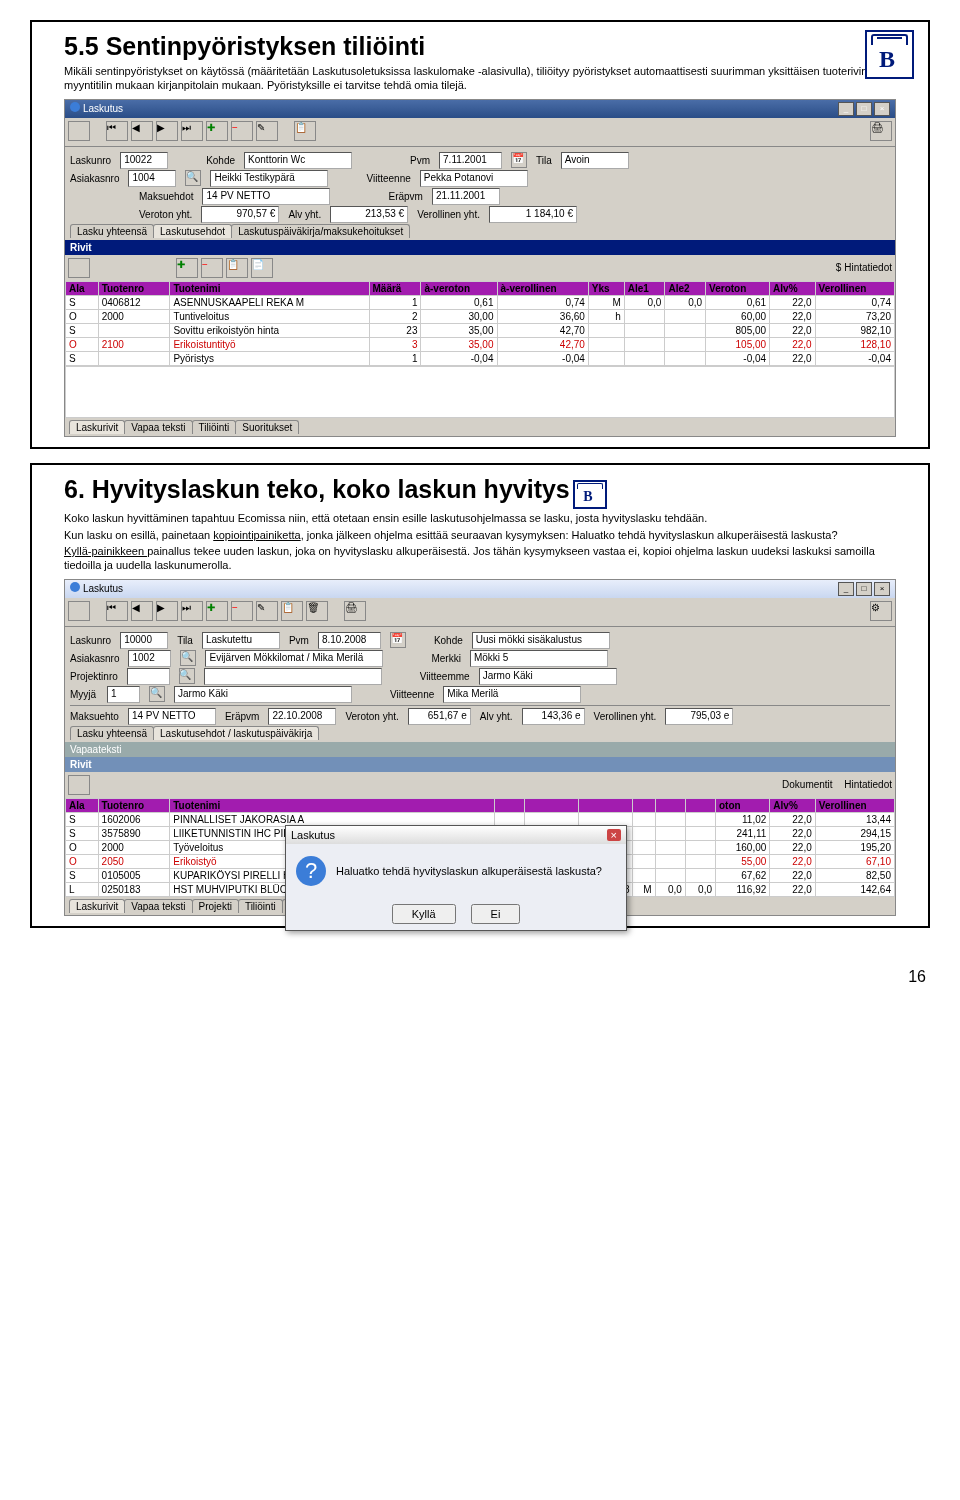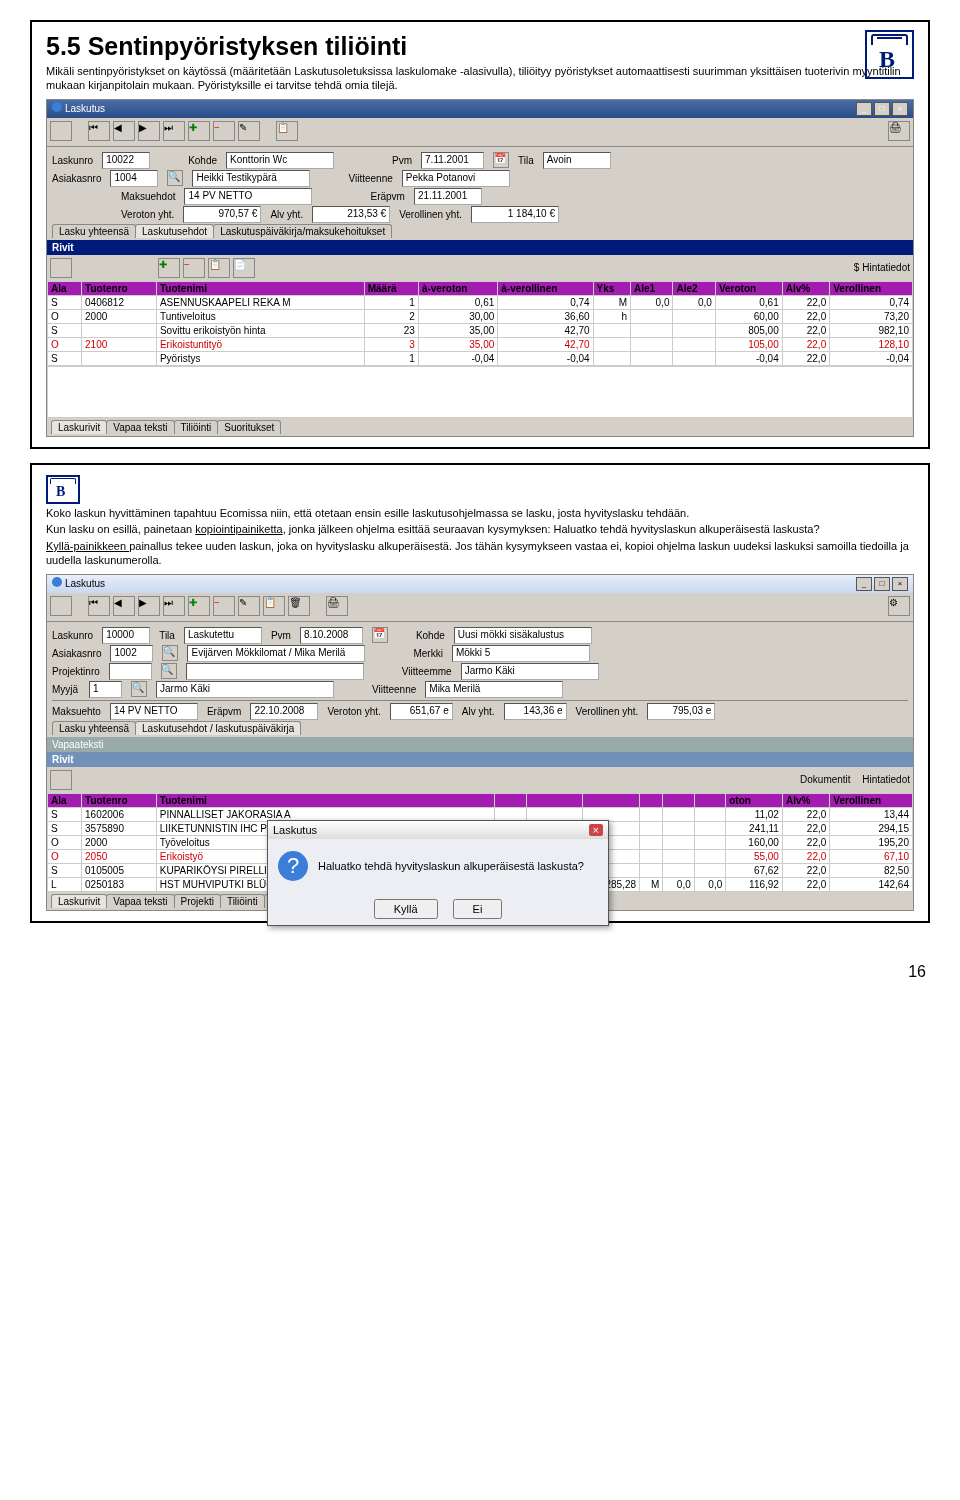--- a/index.html
+++ b/index.html
@@ -1,17 +1,17 @@
 <!DOCTYPE html>
 <html><head>
 <meta charset="utf-8">
 <style>
 body { margin:0; font-family: Arial, sans-serif; font-size:12px; background:#fff; color:#000; width:960px; }
 .page { padding:20px 30px; }
-.box { border:2px solid #000; padding:10px 14px; margin-bottom:14px; position:relative; }
+.box { border:2px solid #000; padding:10px 32px; margin-bottom:14px; position:relative; }
 .title { font-size:25px; margin:0 0 4px; }
 .logo { width:45px; height:45px; border:2px solid #001a7a; position:relative; }
 .logo::before { content:"B"; font: bold 24px 'Times New Roman'; color:#001a7a; position:absolute; left:12px; top:14px; }
 .logo::after { content:""; position:absolute; top:2px; left:4px; right:4px; height:9px; border:2px solid #001a7a; border-bottom:none; border-radius:3px 3px 0 0; }
 .logo .mid { position:absolute; top:5px; left:10px; right:10px; height:3px; border-top:2px solid #001a7a; }
 .logoTopRight { position:absolute; top:8px; right:14px; }
 .logoInline { display:inline-block; width:30px; height:25px; border:2px solid #001a7a; vertical-align:middle; position:relative; }
 .logoInline::before { content:"B"; font: bold 14px 'Times New Roman'; color:#001a7a; position:absolute; left:8px; top:7px; }
 .logoInline::after { content:""; position:absolute; top:1px; left:2px; right:2px; height:5px; border:1px solid #001a7a; border-bottom:none; border-radius:2px 2px 0 0; }
 p { margin:3px 0; font-size:11px; line-height:1.25; }
@@ -233,20 +233,21 @@
     <div class="tabs" style="margin:2px 4px">
       <div class="tab act">Laskurivit</div>
       <div class="tab">Vapaa teksti</div>
       <div class="tab">Tiliöinti</div>
       <div class="tab">Suoritukset</div>
     </div>
   </div>
 </div>
 
 <div class="box">
+  <h2 class="title" style="display:inline">6. Hyvityslaskun teko, koko laskun hyvitys</h2>
   <span class="logoInline"></span>
   <p>Koko laskun hyvittäminen tapahtuu Ecomissa niin, että otetaan ensin esille laskutusohjelmassa se lasku, josta hyvityslasku tehdään.</p>
   <p><span>Kun lasku on esillä, painetaan </span><span class="ul">kopiointipainiketta</span><span>, jonka jälkeen ohjelma esittää seuraavan kysymyksen: Haluatko tehdä hyvityslaskun alkuperäisestä laskusta?</span></p>
   <p><span class="ul">Kyllä-painikkeen </span><span>painallus tekee uuden laskun, joka on hyvityslasku alkuperäisestä. Jos tähän kysymykseen vastaa ei, kopioi ohjelma laskun uudeksi laskuksi samoilla tiedoilla ja uudella laskunumerolla.</span></p>
 
   
   <div class="app" style="position:relative">
     <div class="titlebar" style="background:linear-gradient(#e8eefb,#c9d7f0);color:#000">
       <span><span style="background:#3b7dd8;border-radius:50%;display:inline-block;width:10px;height:10px;margin-right:3px"></span><span>Laskutus</span></span>
       <div class="wc">

